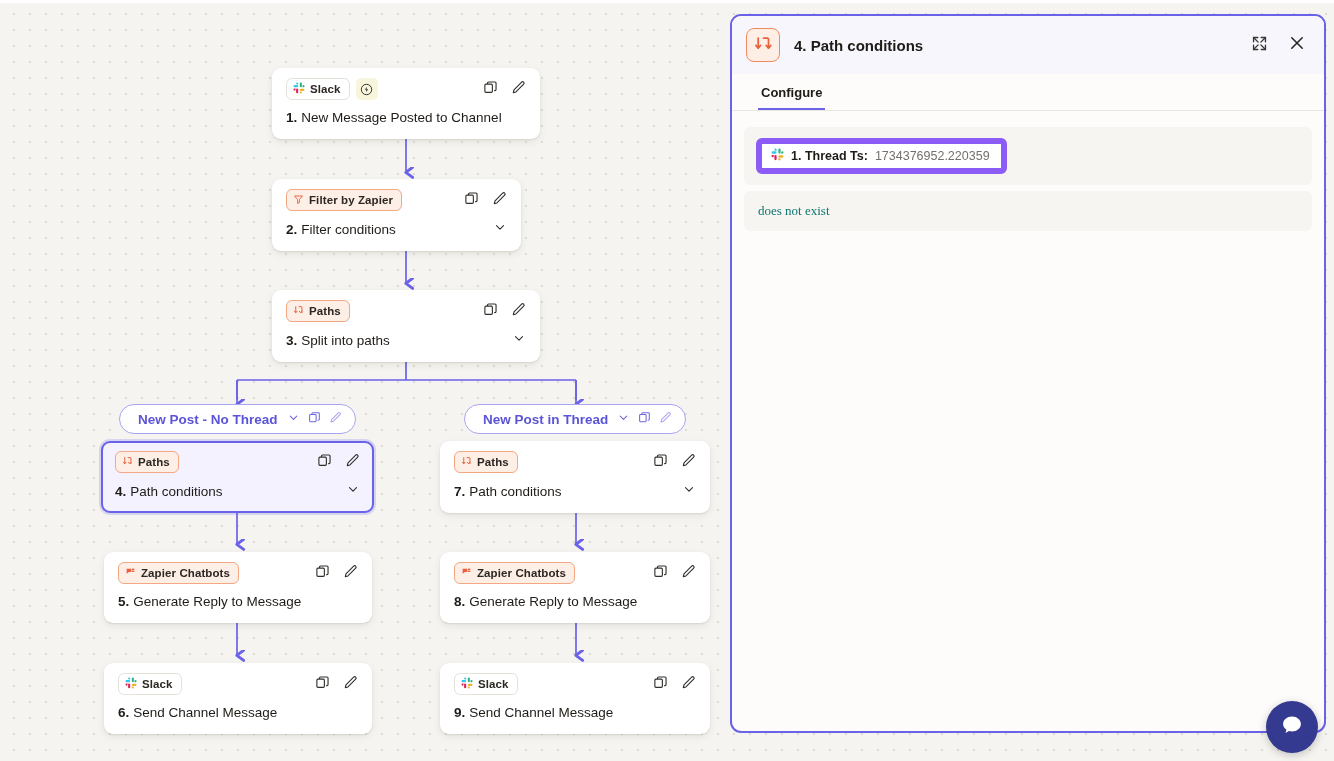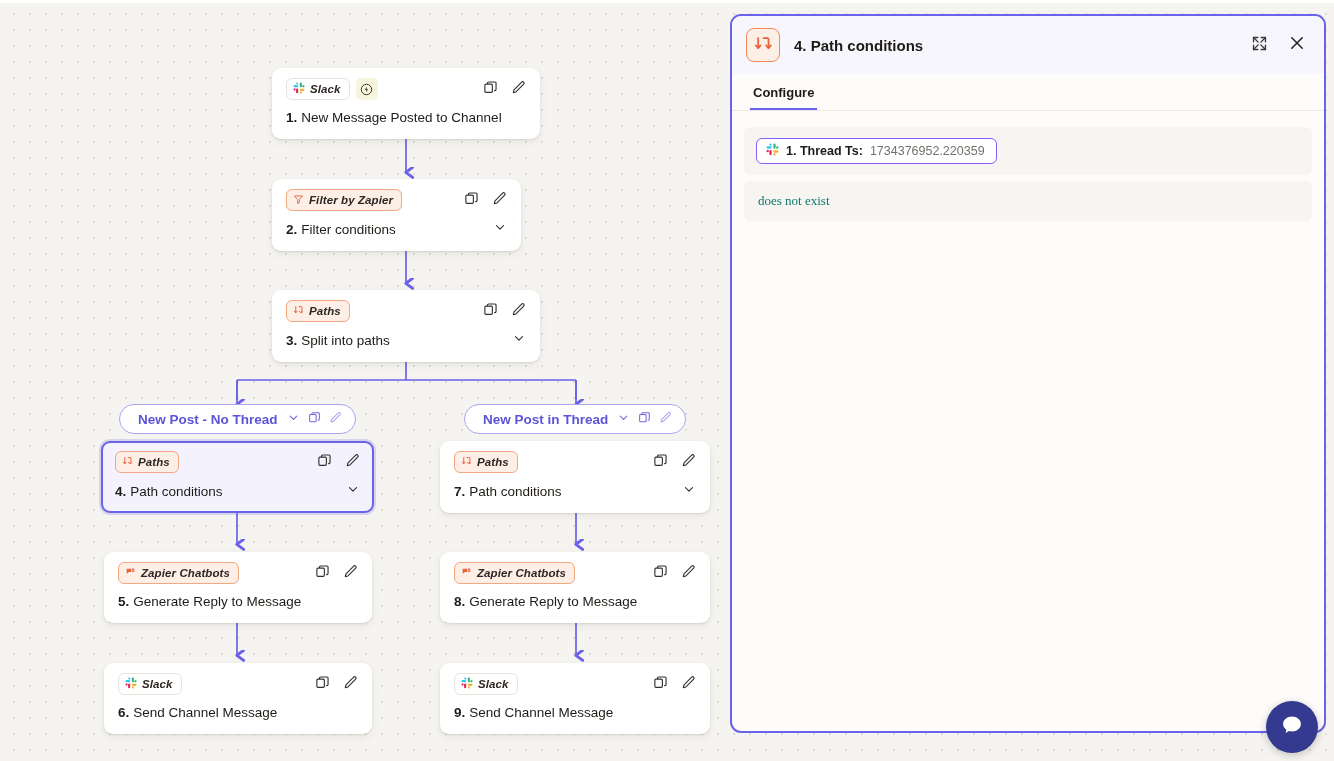--- a/index.html
+++ b/index.html
@@ -38,21 +38,20 @@
   .node.selected {
     background: #f3f2fe;
     border: 2px solid #6a62e8;
     box-shadow: 0 0 0 2px rgba(106,98,232,.22);
     padding: 8px 12px 10px 12px;
   }
   .node-top {
     display: flex; align-items: center;
     height: 22px;
     margin-bottom: 9px;
-    font-style: italic;
   }
   .app-badge {
     display: inline-flex; align-items: center; gap: 5px;
     height: 22px;
     padding: 0 8px 0 6px;
     border: 1px solid #e6e1da;
     border-radius: 6px;
     background: #ffffff;
     font-size: 11.5px; font-weight: 700; color: #2c2723;
     letter-spacing: .1px;
@@ -130,21 +129,21 @@
     font-size: 15px; font-weight: 700; color: #1f1b17;
   }
   #panel-header-actions {
     margin-left: auto; display: flex; align-items: center; gap: 20px;
   }
   #panel-tabs {
     height: 37px;
     background: #fdfcfa;
     border-bottom: 1px solid #eae6e0;
     display: flex; align-items: flex-end;
-    padding: 0 18px;
+    padding: 0 26px;
     flex: 0 0 auto;
   }
   .tab {
     font-size: 13px; font-weight: 700; color: #1f1b17;
     padding: 0 3px 8px 3px;
     border-bottom: 2.5px solid transparent;
   }
   .tab.active { border-bottom-color: #6a62e8; }
   #panel-body { flex: 1 1 auto; padding: 16px 12px 0 12px; overflow: hidden; }
   #rules-label {
@@ -154,21 +153,21 @@
   .rule-row {
     background: #f7f5f2;
     border-radius: 6px;
     padding: 11px 12px;
     display: flex; align-items: center;
     margin-bottom: 6px;
   }
   .rule-chip {
     display: inline-flex; align-items: center; gap: 7px;
     background: #ffffff;
-    border: 1px solid #8b5cf6;
+    border: 6px solid #8b5cf6;
     border-radius: 6px;
     padding: 4px 11px 4px 9px;
     font-size: 12.5px;
     white-space: nowrap;
   }
   .rule-chip .field { font-weight: 700; color: #1f1b17; }
   .rule-chip .val { color: #74706b; }
   .rule-row.op { padding: 12px 14px; }
   .rule-op-text { font-size: 13px; color: #0f766e; font-family: Liberation Serif, serif; }
 

